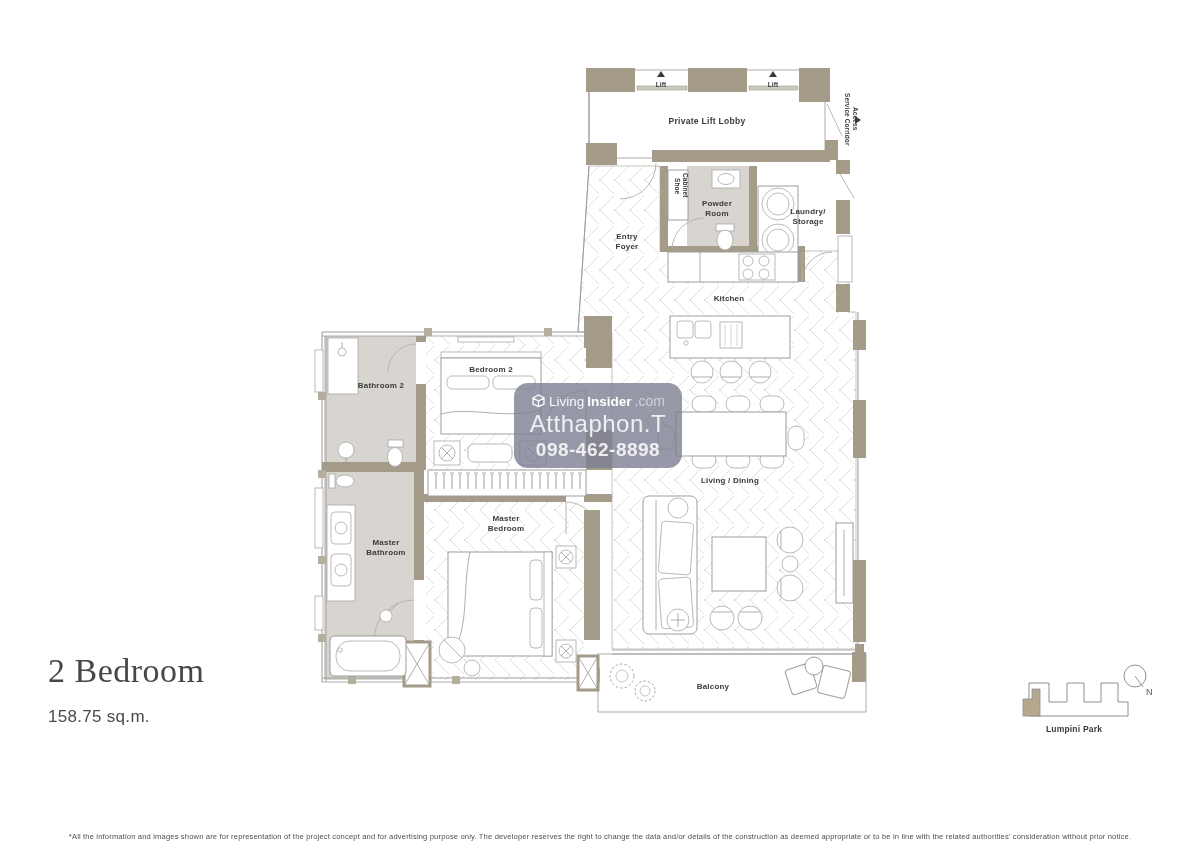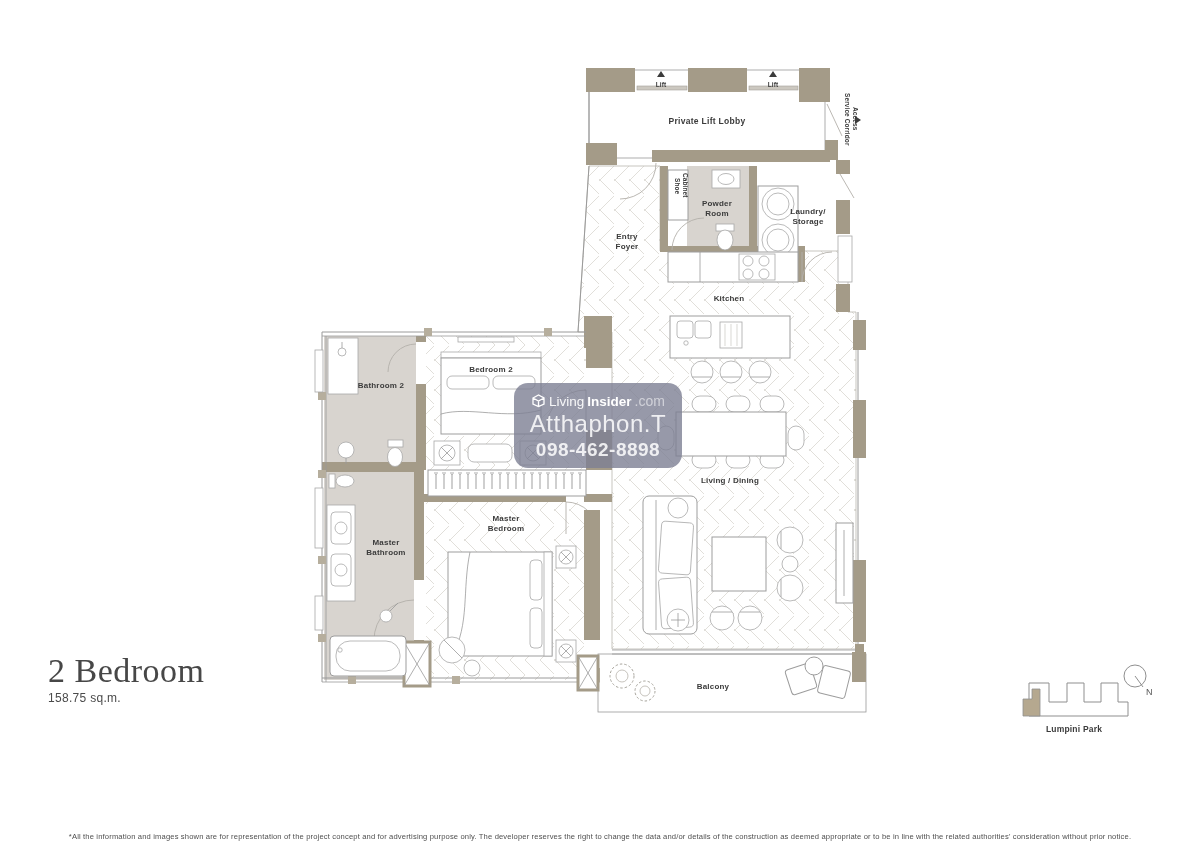--- a/index.html
+++ b/index.html
@@ -14,21 +14,21 @@
   .furn{fill:#ffffff;stroke:#9d9d9d;stroke-width:1;}
   .furnthin{fill:#ffffff;stroke:#a8a8a8;stroke-width:0.8;}
   .arc{stroke:#b3b0aa;stroke-width:0.9;fill:none;}
   .lbl{font:bold 8px "Liberation Sans",sans-serif;fill:var(--label);letter-spacing:.2px;}
   .lbl-big{font:bold 8.5px "Liberation Sans",sans-serif;fill:var(--label);letter-spacing:.3px;}
   .lbl-sm{font:bold 6.5px "Liberation Sans",sans-serif;fill:var(--label);letter-spacing:.1px;}
   .lbl-key{font:bold 8.5px "Liberation Sans",sans-serif;fill:var(--label);letter-spacing:.2px;}
   .north{font:9px "Liberation Sans",sans-serif;fill:#555;}
   .title-block{position:absolute;left:48px;top:652px;color:var(--title);}
   .title-line{font-family:"Liberation Serif",serif;font-size:34px;line-height:37px;letter-spacing:.5px;}
-  .area-line{font-size:12px;margin-top:2px;color:#4a4a4a;letter-spacing:.3px;}
+  .area-line{font-size:17px;margin-top:18px;color:#4a4a4a;letter-spacing:.3px;}
   .disclaimer{position:absolute;left:0;top:812px;width:1200px;text-align:center;
               font-size:7.6px;color:#4f4f4f;letter-spacing:.15px;margin-top:20px;}
   .watermark{position:absolute;left:514px;top:383px;width:168px;height:85px;border-radius:14px;
              background:var(--wm);display:flex;flex-direction:column;align-items:center;
              justify-content:center;gap:1px;color:#fff;}
   .wm-brand{display:flex;align-items:baseline;gap:3px;font-size:13.5px;}
   .wm-living{font-weight:300;opacity:.92;}
   .wm-insider{font-weight:700;}
   .wm-tld{font-size:14px;opacity:.55;}
   .wm-name{font-size:24px;opacity:.85;letter-spacing:.5px;}

